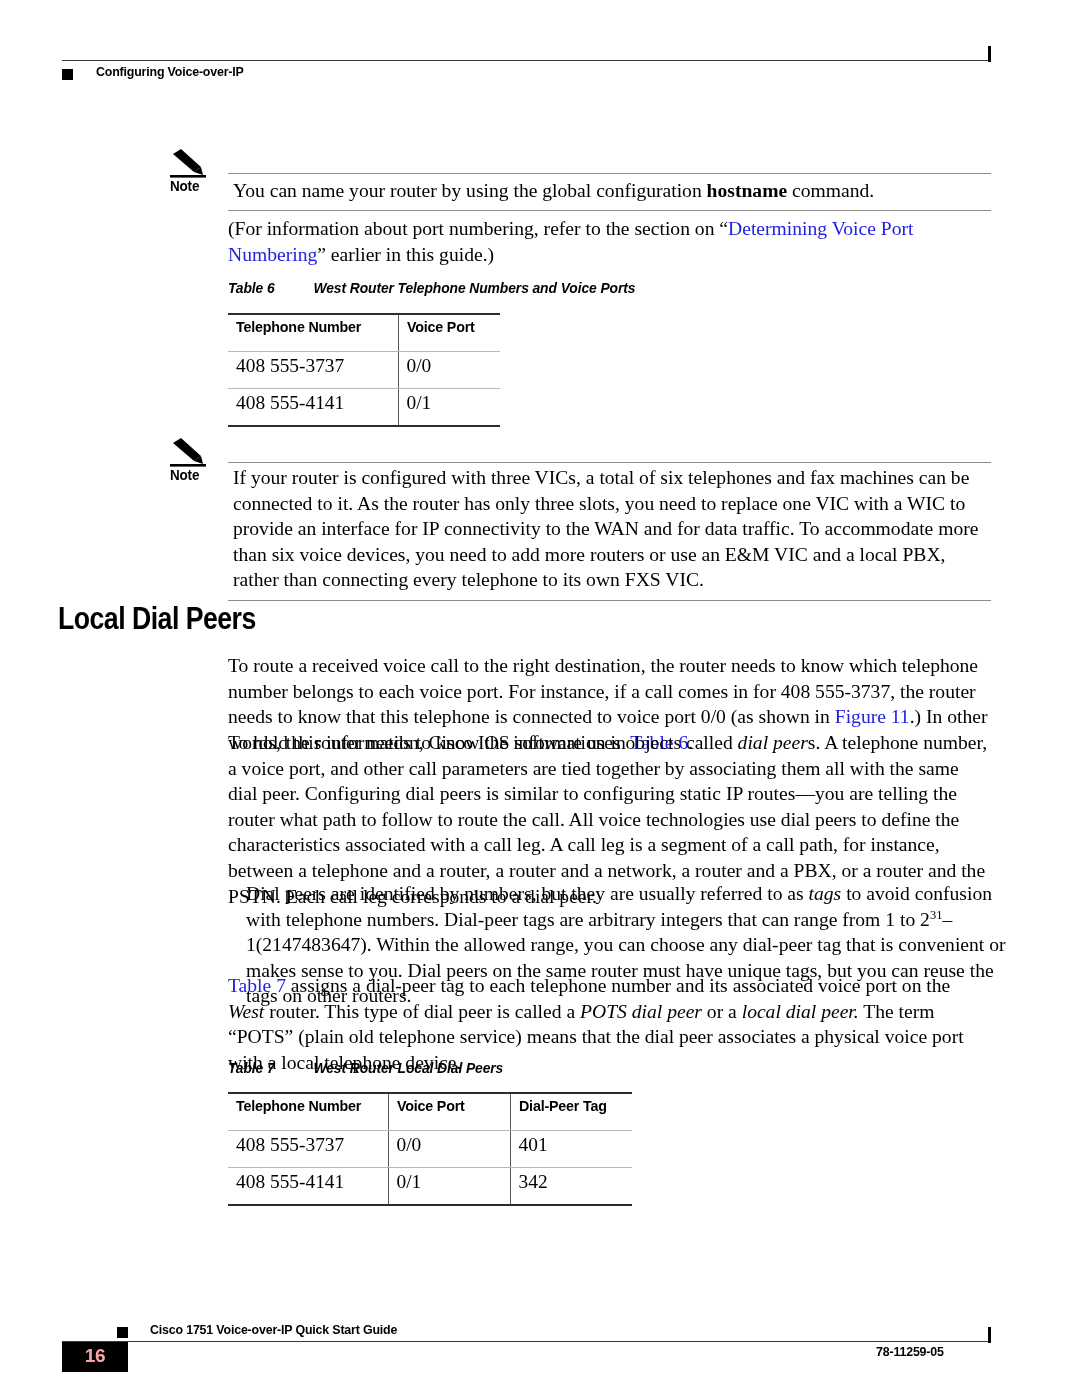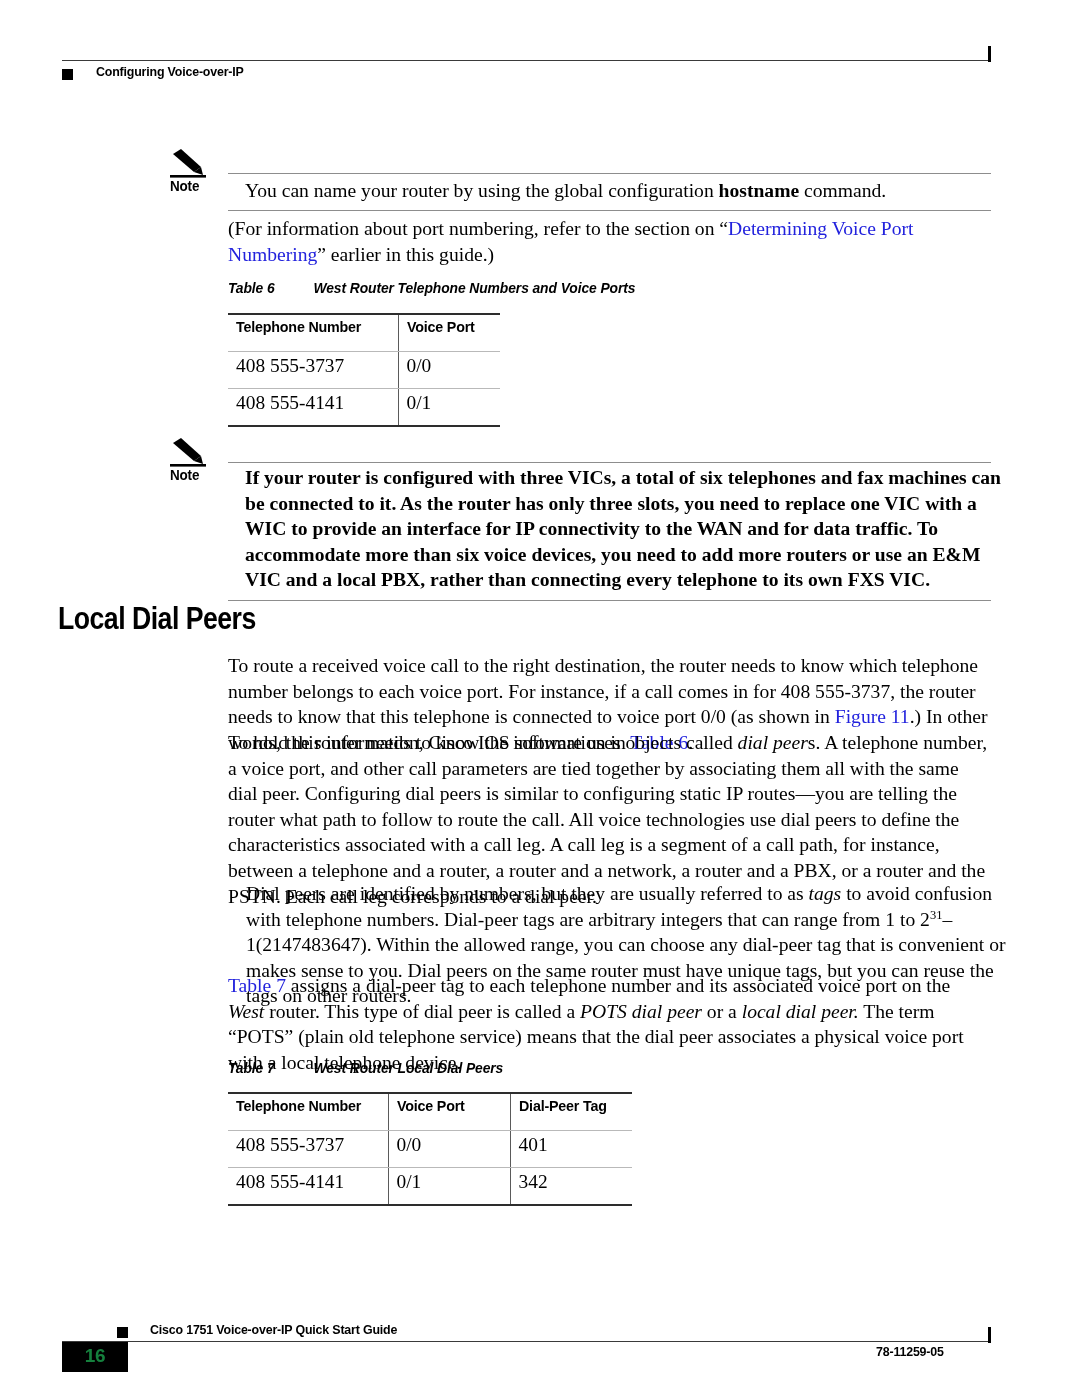--- a/index.html
+++ b/index.html
@@ -117,21 +117,21 @@
   }
   .note-rule-bot {
     position: absolute;
     left: 228px;
     width: 763px;
     height: 1px;
     background: #8d8d8d;
   }
   .note-body {
     position: absolute;
-    left: 245px;
+    left: 233px;
     width: 763px;
     font-size: 19.6px;
     line-height: 25.6px;
   }
   .note-body p { margin: 0; }
 
   
   .tbl-caption {
     position: absolute;
     left: 228px;
@@ -243,21 +243,21 @@
     left: 62px; top: 24px;
     width: 66px;
     height: 30px;
     background: #000000;
   }
   .page-num {
     position: absolute;
     left: 0; top: 3px;
     width: 66px;
     text-align: center;
-    color: #15803d;
+    color: #fca5a5;
     font-family: "Liberation Sans", sans-serif;
     font-weight: bold;
     font-size: 19px;
     letter-spacing: -0.3px;
   }
   .doc-num {
     position: absolute;
     left: 876px; top: 26px;
     font-family: "Liberation Sans", sans-serif;
     font-weight: bold;
@@ -330,21 +330,21 @@
   <div class="note" style="top:437px;">
     <div class="note-icon">
       <svg width="40" height="30" viewBox="0 0 40 30">
         <polygon points="3,6 11,1 31,19 24,24" fill="#000000"></polygon>
         <polygon points="24,24 31,19 33,27" fill="#000000"></polygon>
         <rect x="0" y="27" width="36" height="2.6" fill="#000000"></rect>
       </svg>
     </div>
     <div class="note-label">Note</div>
     <div class="note-rule-top" style="top:25px;"></div>
-    <div class="note-body" style="top:28px;font-weight:bold;">
+    <div class="note-body" style="top:28px;">
       <p>If your router is configured with three VICs, a total of six telephones and fax machines can be connected to it. As the router has only three slots, you need to replace one VIC with a WIC to provide an interface for IP connectivity to the WAN and for data traffic. To accommodate more than six voice devices, you need to add more routers or use an E&amp;M VIC and a local PBX, rather than connecting every telephone to its own FXS VIC.</p>
     </div>
     <div class="note-rule-bot" style="top:163px;"></div>
   </div>
 
   <div class="section-heading" style="top:601px;">Local Dial Peers</div>
 
   <div class="body-col" style="top:653px;">
     <p><span>To route a received voice call to the right destination, the router needs to know which telephone number belongs to each voice port. For instance, if a call comes in for 408 555-3737, the router needs to know that this telephone is connected to voice port 0/0 (as shown in </span><span class="xref">Figure 11</span><span>.) In other words, the router needs to know the information in </span><span class="xref">Table 6</span><span>.</span></p>
   </div>

